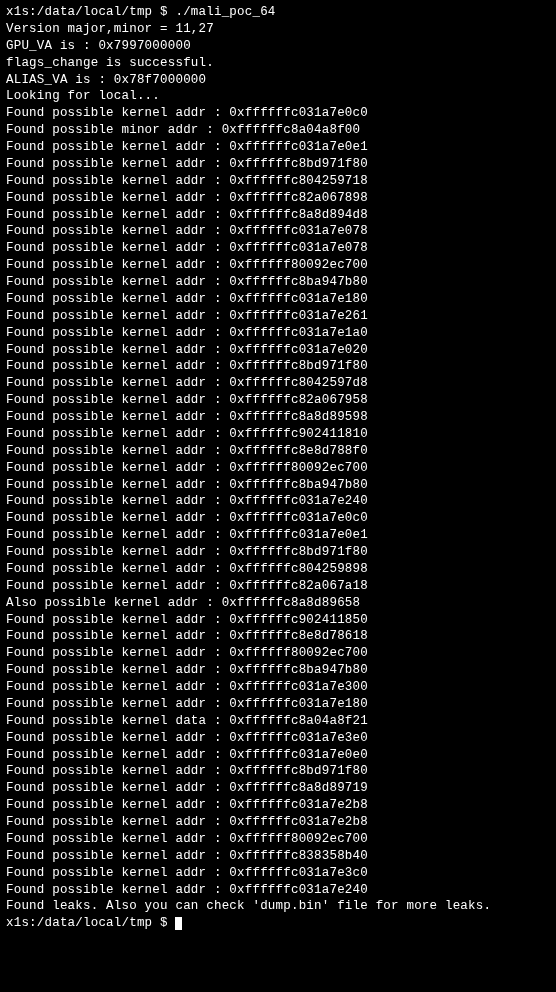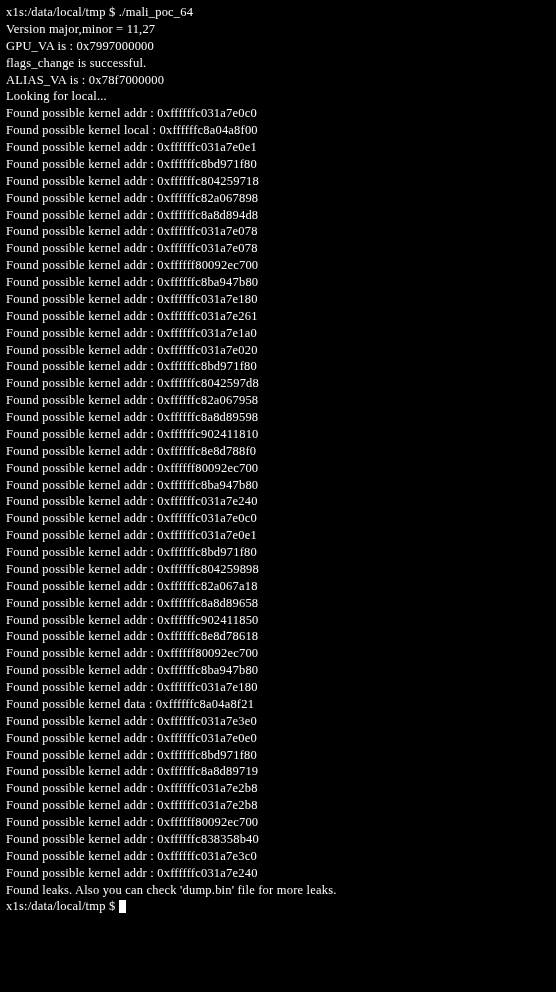--- a/index.html
+++ b/index.html
@@ -13,21 +13,20 @@
       font-family: 'Courier New', Courier, monospace;
       font-size: 12.5px;
       line-height: 1.35;
       padding: 4px 6px;
       width: 556px;
       min-height: 992px;
       letter-spacing: 0.2px;
     }
     .terminal-line {
       white-space: pre;
-      font-family: Liberation Serif, serif;
     }
     .cursor {
       display: inline-block;
       background: #ffffff;
       width: 7px;
       height: 13px;
       vertical-align: text-bottom;
     }
   </style>
 </head>
@@ -37,21 +36,21 @@
   <div class="terminal-line"><span>x1s:/data/local/tmp $ </span><span>./mali_poc_64</span></div>
   <div id="info-lines">
       <div class="terminal-line">Version major,minor = 11,27</div>
       <div class="terminal-line">GPU_VA is : 0x7997000000</div>
       <div class="terminal-line">flags_change is successful.</div>
       <div class="terminal-line">ALIAS_VA is : 0x78f7000000</div>
       <div class="terminal-line">Looking for local...</div>
     </div>
   <div id="addr-lines">
       <div class="terminal-line">Found possible kernel addr : 0xffffffc031a7e0c0</div>
-      <div class="terminal-line">Found possible kernel local : 0xffffffc8a04a8f00</div>
+      <div class="terminal-line">Found possible minor addr : 0xffffffc8a04a8f00</div>
       <div class="terminal-line">Found possible kernel addr : 0xffffffc031a7e0e1</div>
       <div class="terminal-line">Found possible kernel addr : 0xffffffc8bd971f80</div>
       <div class="terminal-line">Found possible kernel addr : 0xffffffc804259718</div>
       <div class="terminal-line">Found possible kernel addr : 0xffffffc82a067898</div>
       <div class="terminal-line">Found possible kernel addr : 0xffffffc8a8d894d8</div>
       <div class="terminal-line">Found possible kernel addr : 0xffffffc031a7e078</div>
       <div class="terminal-line">Found possible kernel addr : 0xffffffc031a7e078</div>
       <div class="terminal-line">Found possible kernel addr : 0xffffff80092ec700</div>
       <div class="terminal-line">Found possible kernel addr : 0xffffffc8ba947b80</div>
       <div class="terminal-line">Found possible kernel addr : 0xffffffc031a7e180</div>
@@ -65,25 +64,26 @@
       <div class="terminal-line">Found possible kernel addr : 0xffffffc902411810</div>
       <div class="terminal-line">Found possible kernel addr : 0xffffffc8e8d788f0</div>
       <div class="terminal-line">Found possible kernel addr : 0xffffff80092ec700</div>
       <div class="terminal-line">Found possible kernel addr : 0xffffffc8ba947b80</div>
       <div class="terminal-line">Found possible kernel addr : 0xffffffc031a7e240</div>
       <div class="terminal-line">Found possible kernel addr : 0xffffffc031a7e0c0</div>
       <div class="terminal-line">Found possible kernel addr : 0xffffffc031a7e0e1</div>
       <div class="terminal-line">Found possible kernel addr : 0xffffffc8bd971f80</div>
       <div class="terminal-line">Found possible kernel addr : 0xffffffc804259898</div>
       <div class="terminal-line">Found possible kernel addr : 0xffffffc82a067a18</div>
-      <div class="terminal-line">Found possible kernel addr : 0xffffffc8a8d89658</div>
+      <div class="terminal-line">Also possible kernel addr : 0xffffffc8a8d89658</div>
       <div class="terminal-line">Found possible kernel addr : 0xffffffc902411850</div>
       <div class="terminal-line">Found possible kernel addr : 0xffffffc8e8d78618</div>
       <div class="terminal-line">Found possible kernel addr : 0xffffff80092ec700</div>
       <div class="terminal-line">Found possible kernel addr : 0xffffffc8ba947b80</div>
+      <div class="terminal-line">Found possible kernel addr : 0xffffffc031a7e300</div>
       <div class="terminal-line">Found possible kernel addr : 0xffffffc031a7e180</div>
       <div class="terminal-line">Found possible kernel data : 0xffffffc8a04a8f21</div>
       <div class="terminal-line">Found possible kernel addr : 0xffffffc031a7e3e0</div>
       <div class="terminal-line">Found possible kernel addr : 0xffffffc031a7e0e0</div>
       <div class="terminal-line">Found possible kernel addr : 0xffffffc8bd971f80</div>
       <div class="terminal-line">Found possible kernel addr : 0xffffffc8a8d89719</div>
       <div class="terminal-line">Found possible kernel addr : 0xffffffc031a7e2b8</div>
       <div class="terminal-line">Found possible kernel addr : 0xffffffc031a7e2b8</div>
       <div class="terminal-line">Found possible kernel addr : 0xffffff80092ec700</div>
       <div class="terminal-line">Found possible kernel addr : 0xffffffc838358b40</div>

